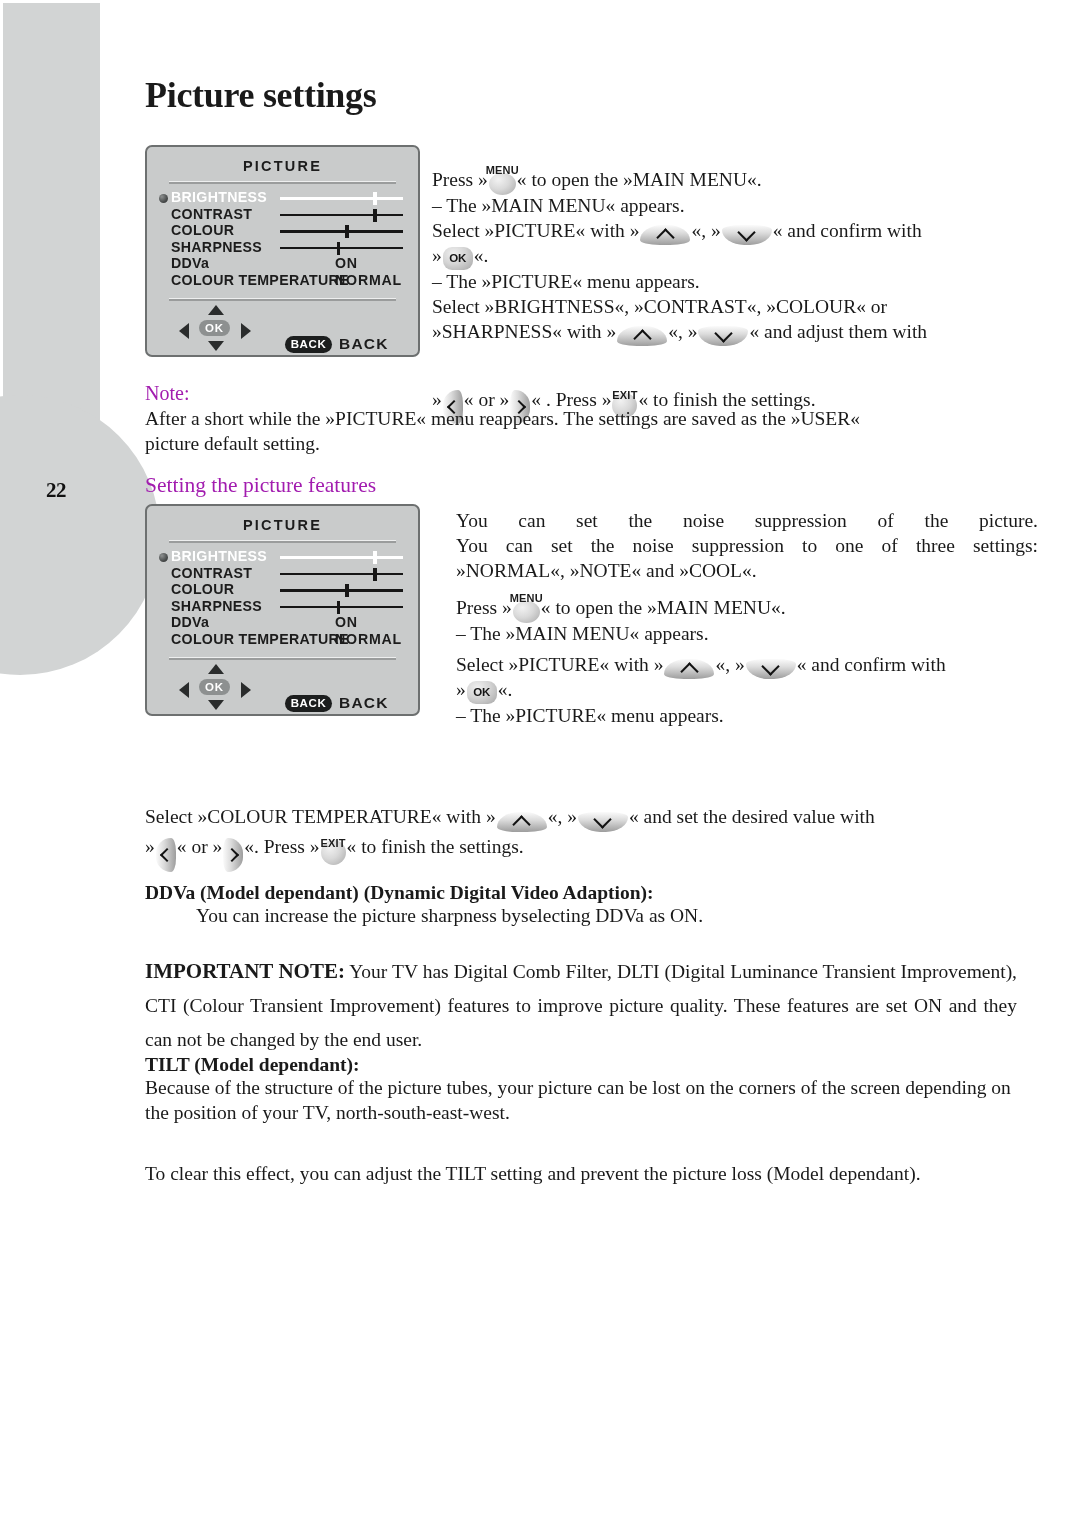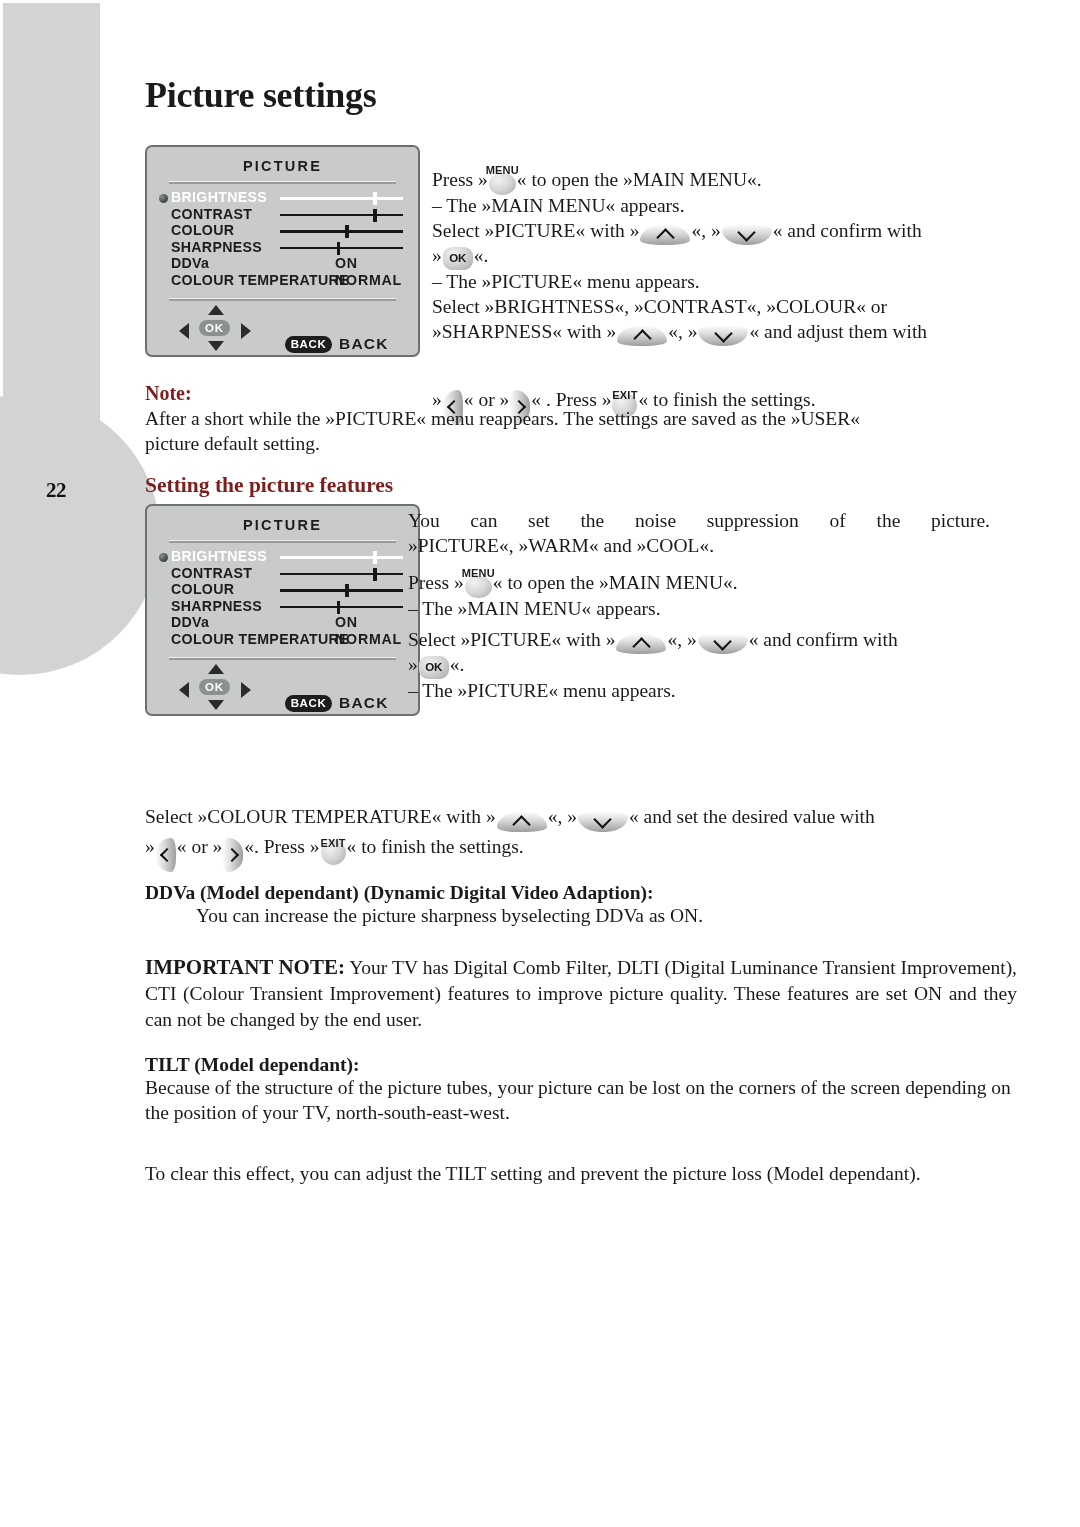--- a/index.html
+++ b/index.html
@@ -43,22 +43,22 @@
     position: absolute;
     left: 145px; top: 74px;
     font-size: 36px;
     font-weight: bold;
     color: #1a1a1a;
     letter-spacing: -0.3px;
   }
   .h2 {
     position: absolute;
     font-size: 21.5px;
-    font-weight: bold;
-    color: #7f1d1d;
+    font-weight: normal;
+    color: #a21caf;
   }
 
   
   .body-text {
     position: absolute;
     font-size: 19.5px;
     line-height: 25px;
     color: #1a1a1a;
     font-family: "Liberation Serif", serif;
   }
@@ -443,23 +443,24 @@
     <span class="tri up"></span>
     <span class="tri down"></span>
     <span class="tri left"></span>
     <span class="tri right"></span>
     <span class="ok-pill">OK</span>
     <span class="back-pill">BACK</span>
     <span class="back-word">BACK</span>
   </div>
 </div>
 
-<div class="body-text" style="left:408px; top:508px; width:582px;">
+<div class="body-text" style="left:456px; top:508px; width:582px;">
   <div style="text-align:justify; text-align-last:justify;">You can set the noise suppression of the picture.</div>
-  <div>»PICTURE«, »WARM« and »COOL«.</div>
+  <div style="text-align:justify; text-align-last:justify;">You can set the noise suppression to one of three settings:</div>
+  <div>»NORMAL«, »NOTE« and »COOL«.</div>
   <div style="height:12px;"></div>
   <div>
     <span>Press »</span><span class="key key-round"><span class="cap">MENU</span></span><span>« to open the »MAIN MENU«.</span>
   </div>
   <div>– The »MAIN MENU« appears.</div>
   <div style="height:6px;"></div>
   <div>
     <span>Select »PICTURE« with »</span><span class="key key-rock-h up"><span class="shape"></span><span class="chev"></span></span><span>«, »</span><span class="key key-rock-h dn"><span class="shape"></span><span class="chev"></span></span><span>« and confirm with</span>
   </div>
   <div>
@@ -473,19 +474,19 @@
     <span>Select  »COLOUR TEMPERATURE« with  »</span><span class="key key-rock-h up"><span class="shape"></span><span class="chev"></span></span><span>«, »</span><span class="key key-rock-h dn"><span class="shape"></span><span class="chev"></span></span><span>« and  set the  desired value with</span>
   </div>
   <div style="line-height:36px;">
     <span>»</span><span class="key key-rock-v lf"><span class="shape"></span><span class="chev"></span></span><span>« or »</span><span class="key key-rock-v rt"><span class="shape"></span><span class="chev"></span></span><span>«. Press »</span><span class="key key-round key-exit"><span class="cap">EXIT</span></span><span>« to finish the settings.</span>
   </div>
 </div>
 
 <div class="body-text bold" style="left:145px; top:880px; width:872px; font-size:19.5px;">DDVa (Model dependant) (Dynamic Digital Video Adaption):</div>
 <div class="body-text" style="left:155px; top:903px; width:872px;margin-left:41px;">You can increase the picture sharpness byselecting DDVa as ON.</div>
 
-<div class="body-text" style="left:145px; top:954px; width:872px; text-align:justify; line-height:26px;">
+<div class="body-text" style="left:145px; top:954px; width:872px; text-align:justify; line-height:34px;">
   <span class="bold" style="font-size:21px;">IMPORTANT NOTE:</span><span> Your TV has Digital Comb Filter, DLTI (Digital Luminance Transient Improvement), CTI (Colour Transient Improvement) features  to improve picture quality. These features are set ON and they can not be changed by the end user.</span>
 </div>
 
 <div class="body-text bold" style="left:145px; top:1052px; width:872px; font-size:19.5px;">TILT (Model dependant):</div>
 <div class="body-text" style="left:145px; top:1075px; width:872px;">Because of the structure of the picture tubes, your picture can be lost on the corners of the screen depending on the position of your TV, north-south-east-west.</div>
 <div class="body-text" style="left:145px; top:1145px; width:872px;margin-top:16px;">To clear this effect, you can adjust the TILT setting and prevent the picture loss  (Model dependant).</div>
 
 </body></html>

